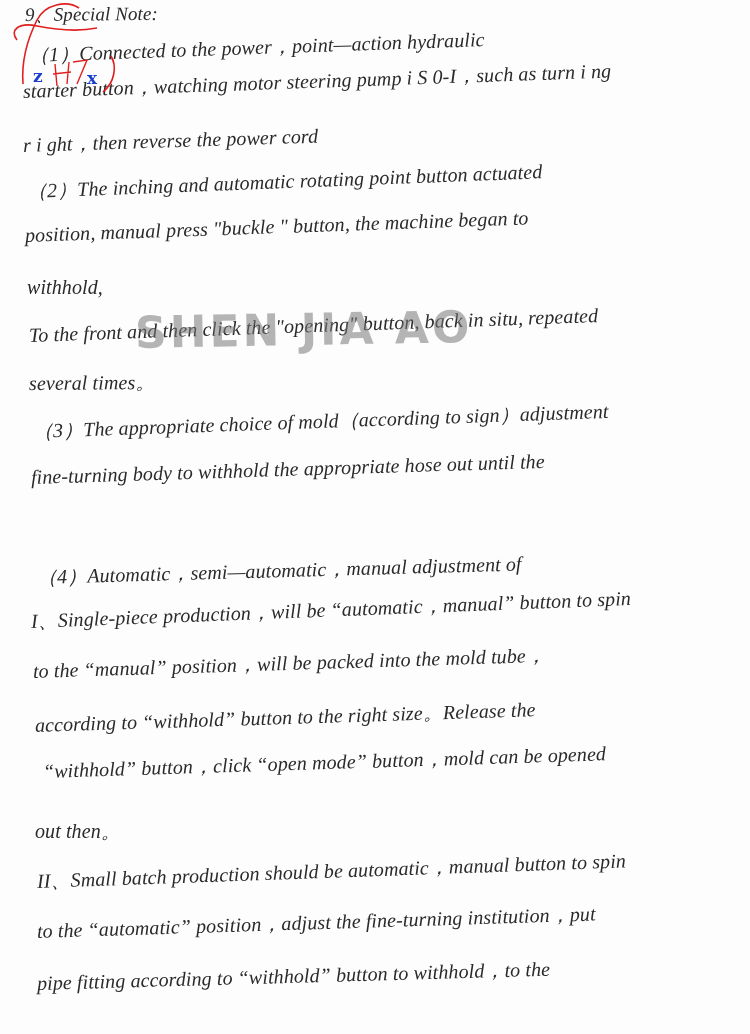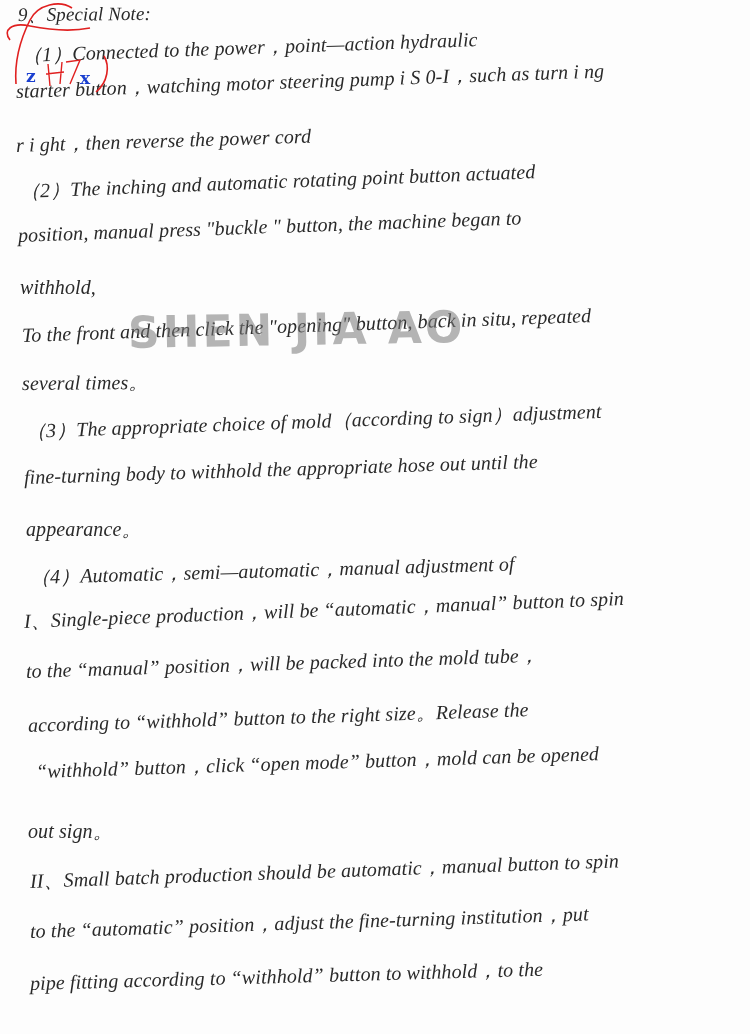--- a/index.html
+++ b/index.html
@@ -2,21 +2,21 @@
 <html><head>
 <meta charset="utf-8">
 <style>
   html, body { margin:0; padding:0; }
   body {
     width:750px; height:1034px; overflow:hidden; position:relative;
     background:#fdfdfd;
     font-family:"Liberation Serif", "DejaVu Serif", serif;
     color:#2a2a2a;
   }
-  .page { position:absolute; left:0; top:0; width:668px; height:1034px; }
+  .page { position:absolute; left:7px; top:0; width:668px; height:1034px; }
   .line {
     position:absolute; white-space:nowrap; font-style:italic;
     font-size:20px; letter-spacing:0.1px; transform-origin:left center;
   }
   .heading { font-size:19px; }
   .watermark {
     position:absolute; left:128px; top:304px;
     font-family:"DejaVu Sans", sans-serif; font-size:44px; font-weight:bold;
     color:rgba(120,120,120,0.55); letter-spacing:3px; white-space:nowrap;
     transform:rotate(-1deg);
@@ -37,28 +37,27 @@
 
   <div class="line" style="left:20px;top:178px;transform:rotate(-2.2deg);">（2）The  inching  and automatic  rotating  point  button actuated</div>
   <div class="line" style="left:18px;top:224px;transform:rotate(-2deg);">position,  manual press  "buckle  "  button,  the machine  began  to</div>
   <div class="line" style="left:20px;top:276px;text-align:center;">withhold,</div>
 
   <div class="line" style="left:22px;top:324px;transform:rotate(-2deg);">To the front and then click the "opening" button, back in situ, repeated</div>
   <div class="line" style="left:22px;top:370px;transform:rotate(-0.5deg);">several times。</div>
 
   <div class="line" style="left:26px;top:418px;transform:rotate(-2deg);">（3）The appropriate choice of mold（according  to sign）adjustment</div>
   <div class="line" style="left:24px;top:466px;transform:rotate(-1.8deg);">fine-turning  body   to withhold the   appropriate hose out   until  the</div>
-  <div class="line" style="left:26px;top:516px;">appearance。</div>
 
   <div class="line" style="left:30px;top:564px;transform:rotate(-1.6deg);">（4）Automatic，semi—automatic，manual adjustment of</div>
   <div class="line" style="left:24px;top:608px;transform:rotate(-2.2deg);">I、Single-piece production，will be “automatic，manual” button to spin</div>
   <div class="line" style="left:26px;top:658px;transform:rotate(-1.8deg);">to the “manual” position，will   be packed  into the mold  tube，</div>
   <div class="line" style="left:28px;top:712px;transform:rotate(-1.8deg);">according  to “withhold” button    to  the  right size。Release   the</div>
   <div class="line" style="left:36px;top:758px;transform:rotate(-1.8deg);">“withhold” button，click “open  mode” button，mold can be opened</div>
-  <div class="line" style="left:28px;top:818px;">out sign。</div>
+  <div class="line" style="left:28px;top:818px;">out then。</div>
 
   <div class="line" style="left:30px;top:868px;transform:rotate(-2deg);">II、Small batch production should be automatic，manual button to spin</div>
   <div class="line" style="left:30px;top:918px;transform:rotate(-1.8deg);">to the “automatic” position，adjust the fine-turning institution，put</div>
   <div class="line" style="left:30px;top:970px;transform:rotate(-1.6deg);">pipe  fitting  according  to “withhold” button   to withhold，to   the</div>
 
   <div class="watermark">SHEN JIA AO</div>
 
   <svg class="logo" viewBox="0 0 110 100">
 
     <path d="M72 8 C 60 0, 38 4, 30 20 C 22 36, 14 58, 16 84 M10 40 C 2 30, 12 22, 30 26 C 50 30, 70 32, 90 28" fill="none" stroke="#e02020" stroke-width="1.6"></path>

